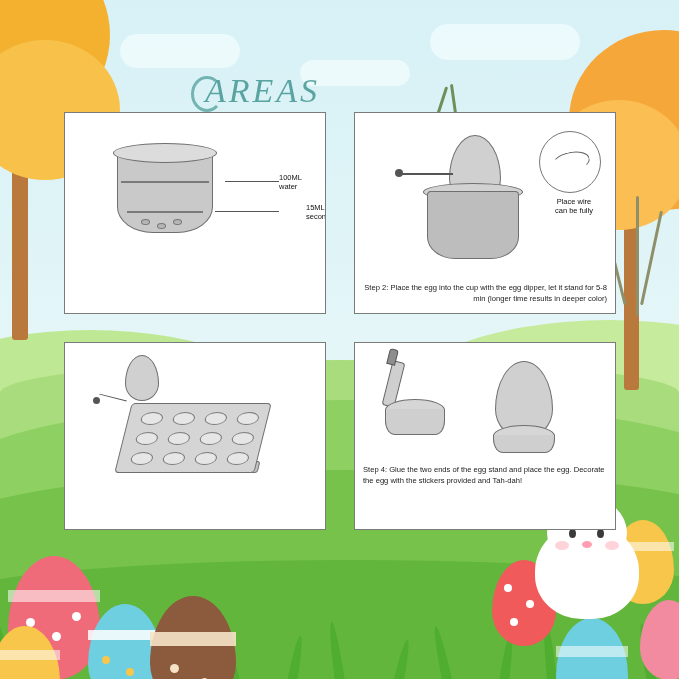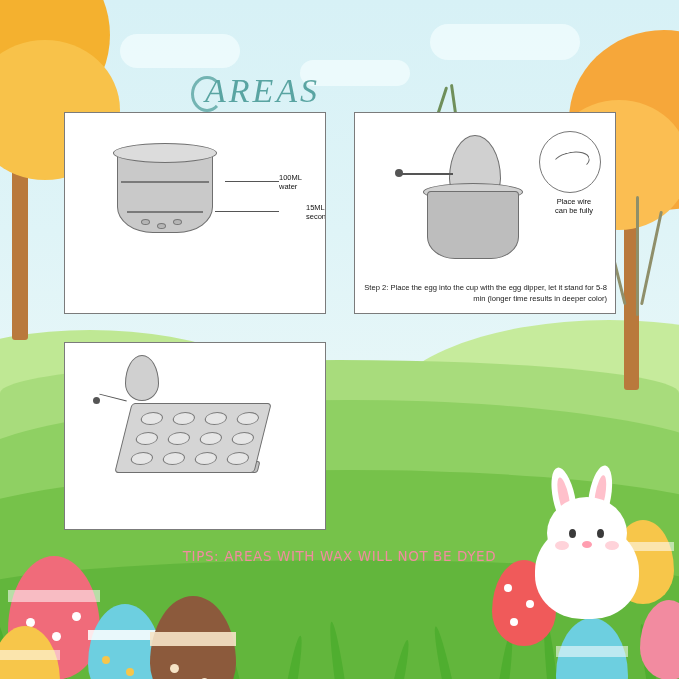--- a/index.html
+++ b/index.html
@@ -396,18 +396,30 @@
           <div class="cupwell" style="left:76px; top:28px;"></div>
           <div class="cupwell" style="left:108px; top:28px;"></div>
           <div class="cupwell" style="left:12px; top:48px;"></div>
           <div class="cupwell" style="left:44px; top:48px;"></div>
           <div class="cupwell" style="left:76px; top:48px;"></div>
           <div class="cupwell" style="left:108px; top:48px;"></div>
         </div>
 
       </div>
 
-
-    </div>
-
-    <div class="tips">TIPS: AREAS WITH WAX WILL NOT BE DYED</div>
+      <div class="panel p4">
+        <div class="glue-pen"></div>
+        <div class="glue-tip"></div>
+
+        <div class="stand-ring" style="left:30px; top:56px;"></div>
+        <div class="stand-band" style="left:30px; top:66px;"></div>
+
+        <div class="egg-ill" style="left:140px; top:18px; width:58px; height:78px;"></div>
+        <div class="stand-ring" style="left:138px; top:82px; width:62px;"></div>
+        <div class="stand-band" style="left:138px; top:92px; width:62px; height:18px;"></div>
+
+        <div class="panel-text">Step 4: Glue the two ends of the egg stand and place the egg. Decorate the egg with the stickers provided and Tah-dah!</div>
+      </div>
+
+    </div>
+
   </div>
 </div>
 
 </body></html>

